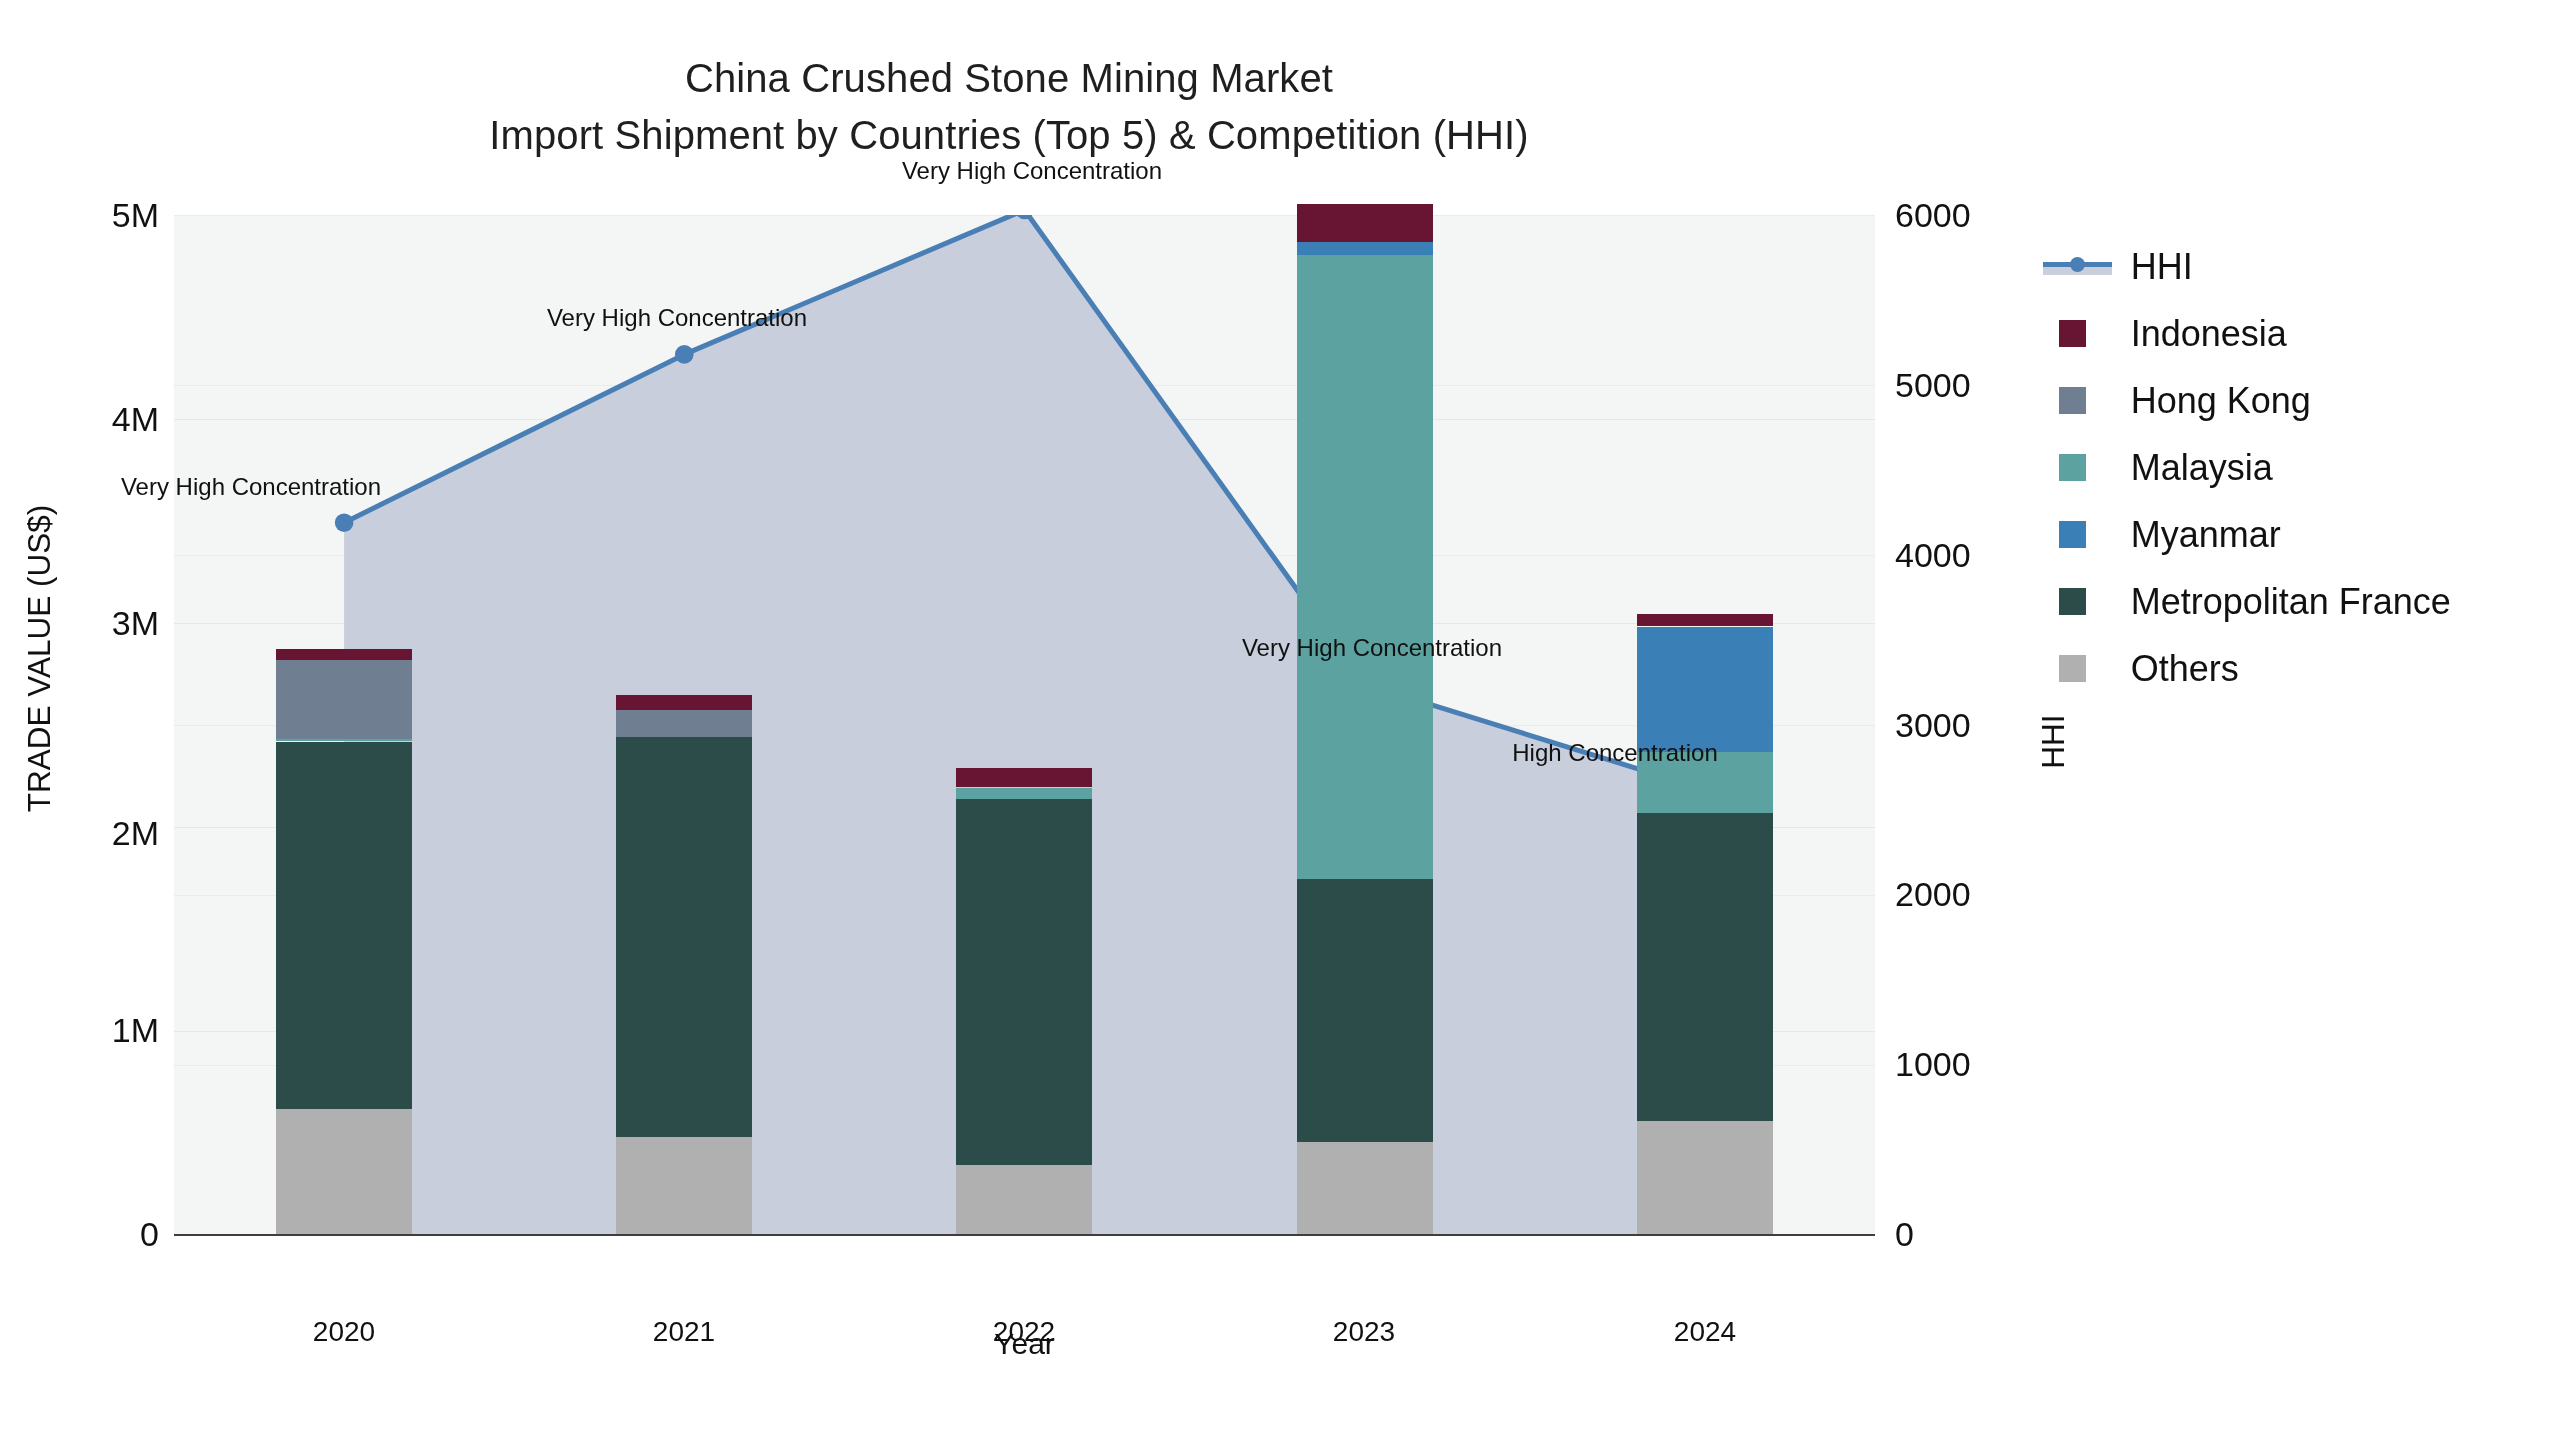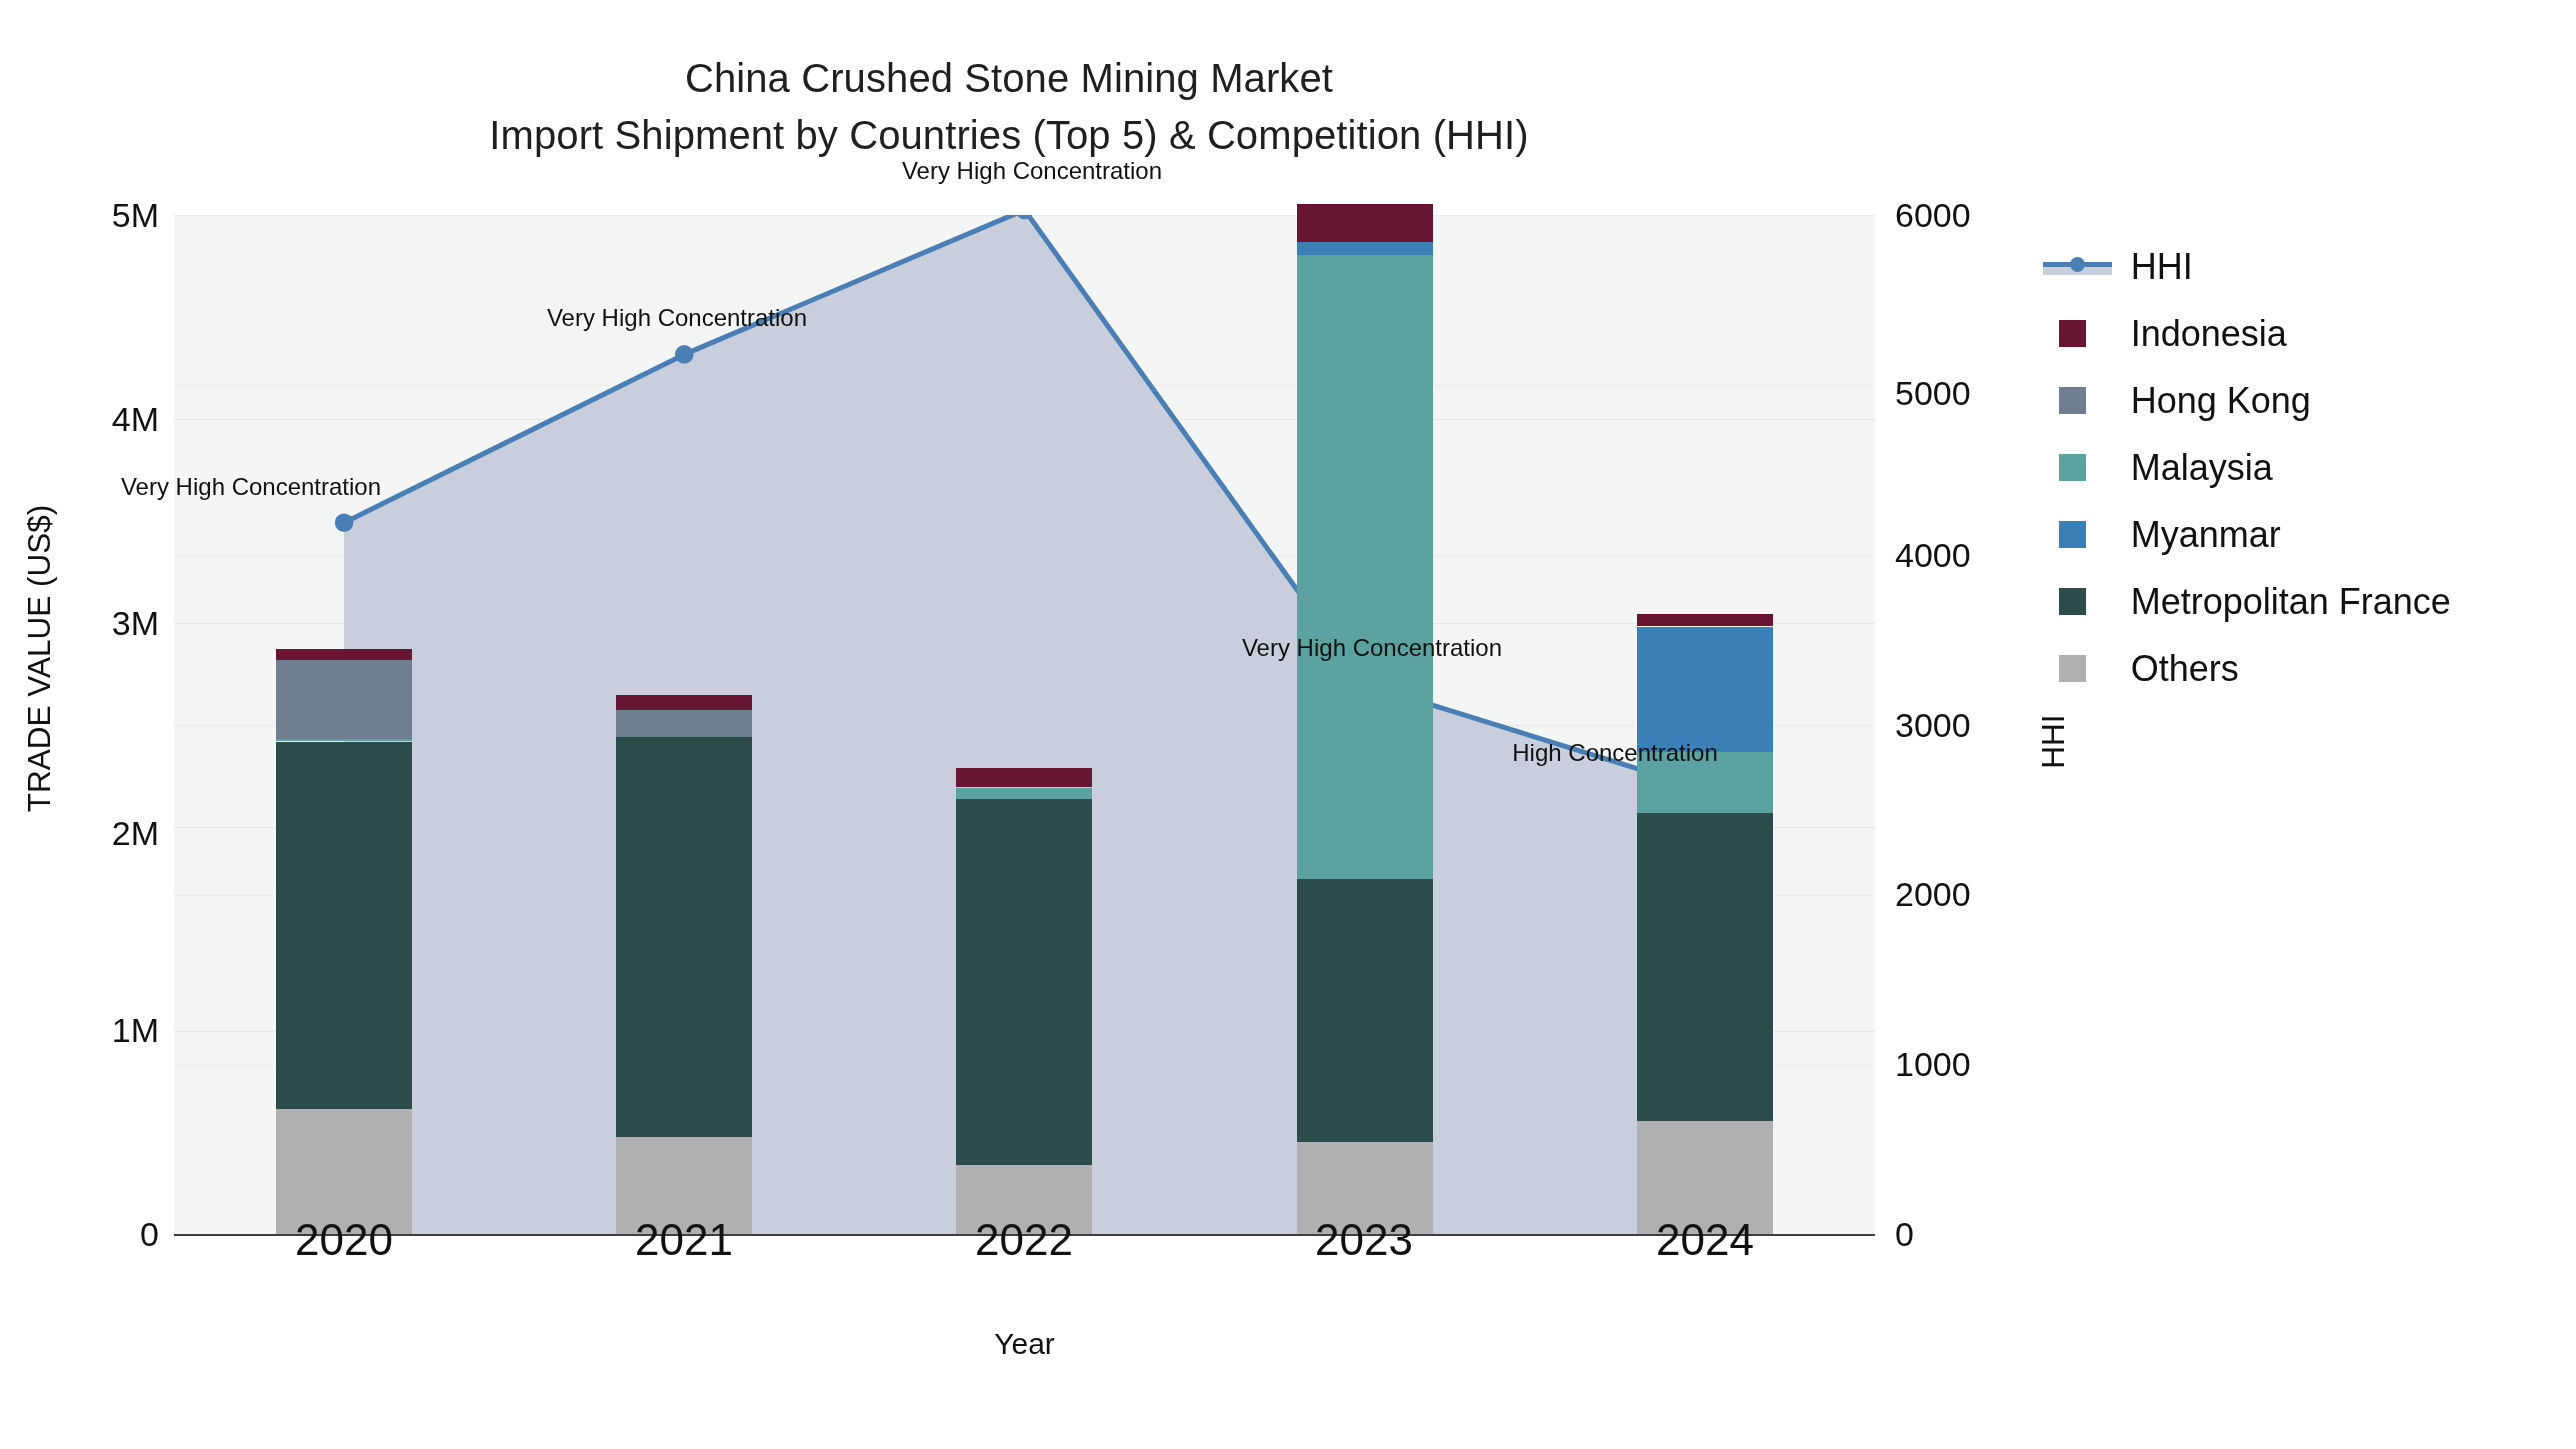--- a/index.html
+++ b/index.html
@@ -104,22 +104,22 @@
     position: absolute;
     left: 1895px;
     font-size: 34px;
     color: #111111;
     text-align: left;
     white-space: nowrap;
     transform: translateY(-50%);
   }
   .xtick {
     position: absolute;
-    top: 1215px;
-    font-size: 44px;
+    top: 1316px;
+    font-size: 28px;
     color: #111111;
     white-space: nowrap;
     transform: translateX(-50%);
   }
   #y-label-left {
     position: absolute;
     left: -283px;
     top: 640px;
     width: 644px;
     text-align: center;
@@ -289,21 +289,21 @@
       <div class="ytick-left-pos" style="top: 623px;">3M</div>
       <div class="ytick-left-pos" style="top: 419px;">4M</div>
       <div class="ytick-left-pos" style="top: 215px;">5M</div>
     </div>
   <div id="right-ticks">
       <div class="ytick-right-pos" style="top: 1234px;">0</div>
       <div class="ytick-right-pos" style="top: 1064px;">1000</div>
       <div class="ytick-right-pos" style="top: 894px;">2000</div>
       <div class="ytick-right-pos" style="top: 725px;">3000</div>
       <div class="ytick-right-pos" style="top: 555px;">4000</div>
-      <div class="ytick-right-pos" style="top: 385px; margin-top: 8px;">5000</div>
+      <div class="ytick-right-pos" style="top: 385px;">5000</div>
       <div class="ytick-right-pos" style="top: 215px;">6000</div>
     </div>
   <div id="x-ticks">
       <div class="xtick" style="left: 344px;">2020</div>
       <div class="xtick" style="left: 684px;">2021</div>
       <div class="xtick" style="left: 1024px;">2022</div>
       <div class="xtick" style="left: 1364px;">2023</div>
       <div class="xtick" style="left: 1705px;">2024</div>
     </div>
 

